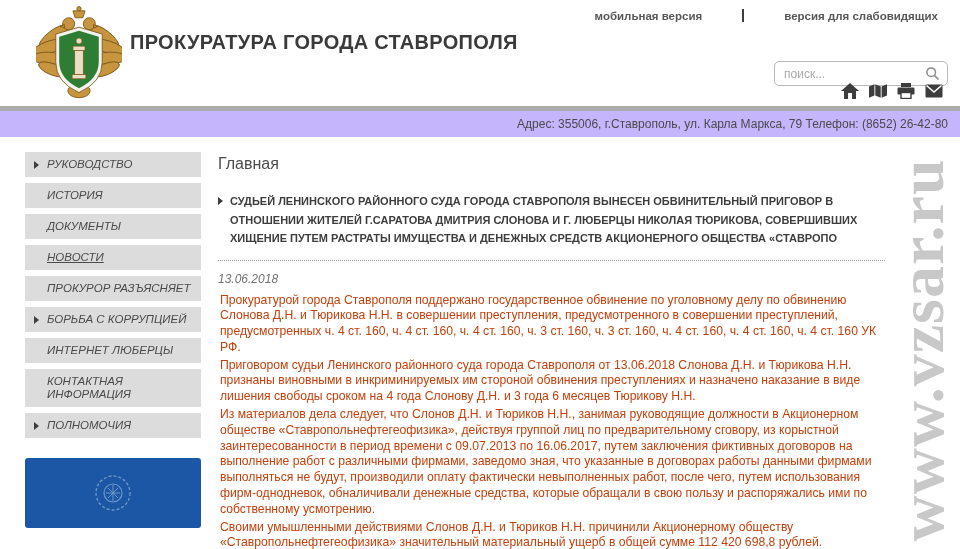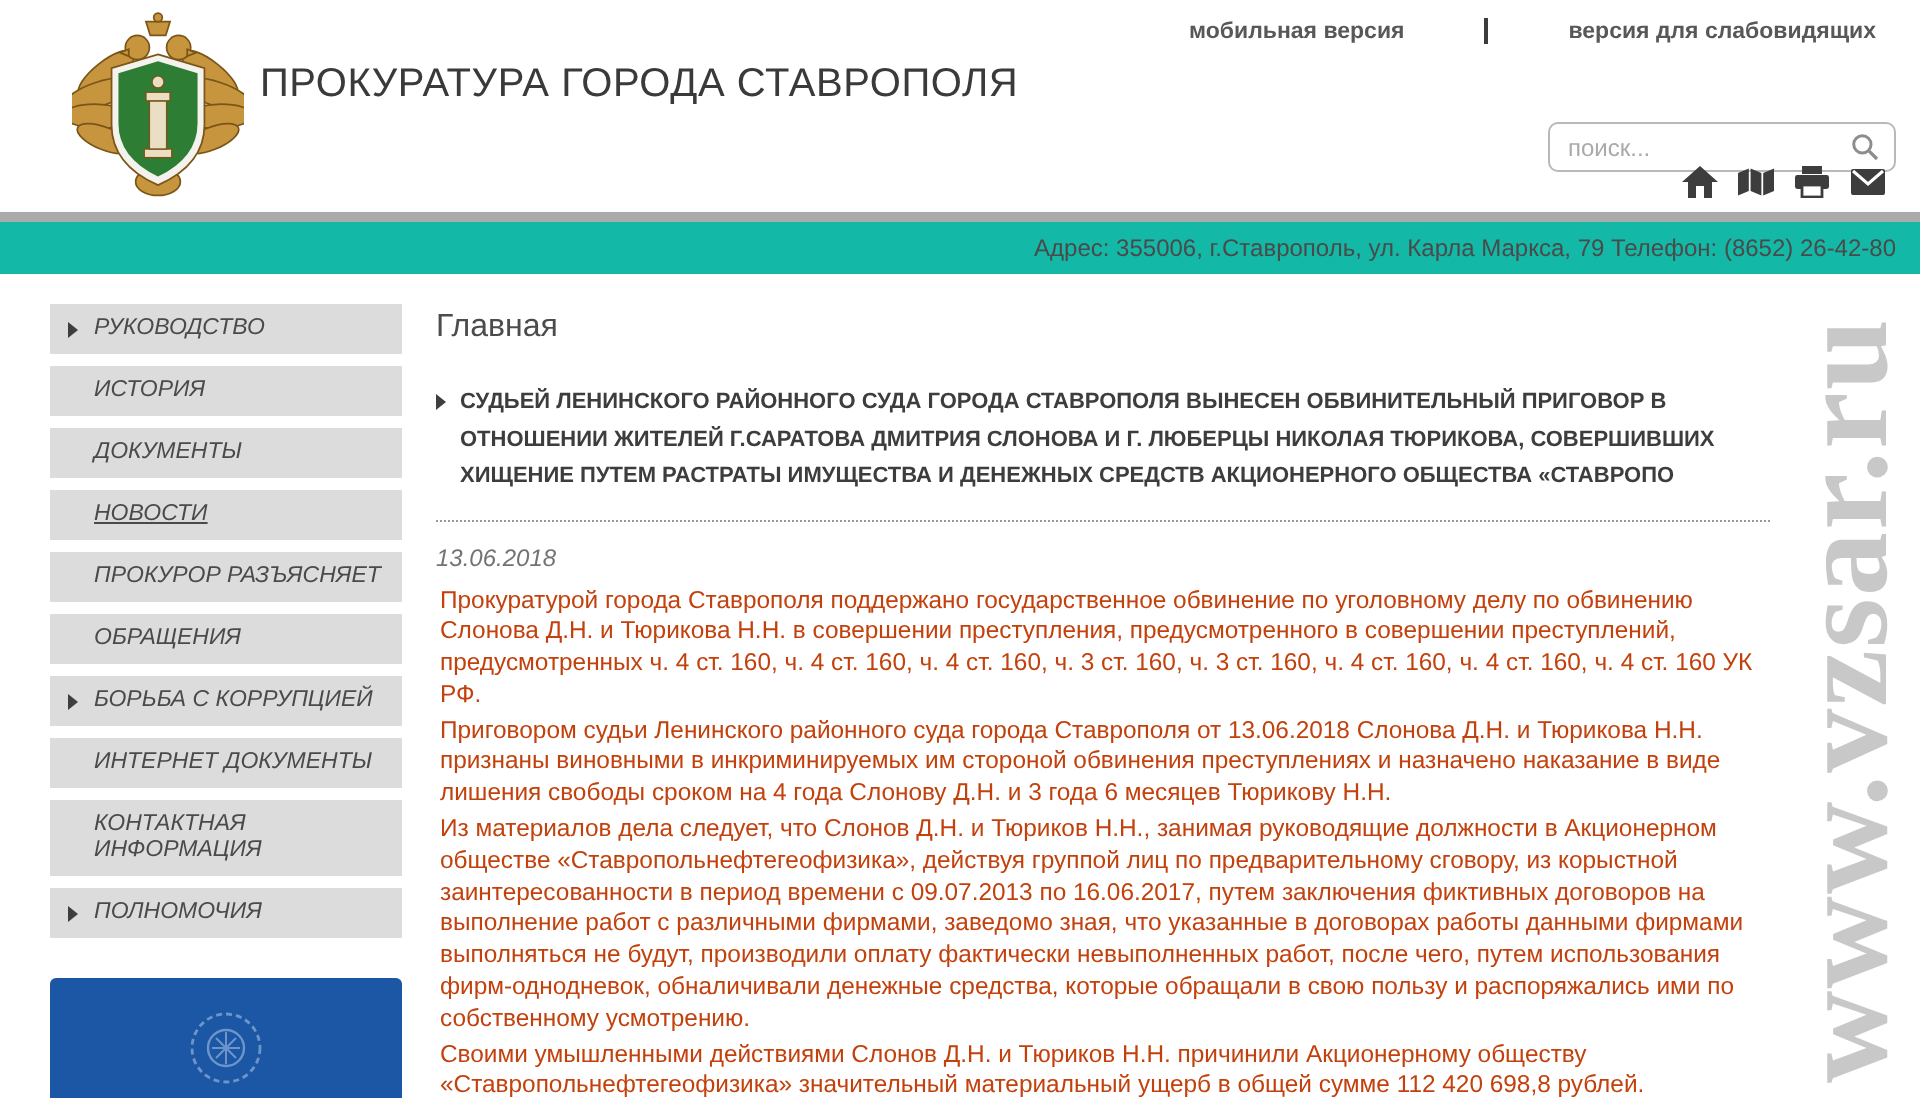--- a/index.html
+++ b/index.html
@@ -5,33 +5,33 @@
   * { box-sizing: border-box; margin: 0; padding: 0; }
   html,body { background:#888; }
   .page {
     position: relative; width: 960px; height: 549px; margin: 0 auto;
     background: #fff; overflow: hidden;
     font-family: "Liberation Sans", sans-serif; color: #333;
   }
   
   .header { position:absolute; top:0; left:0; right:0; height:106px; background:#fff; }
   .emblem { position:absolute; left:36px; top:3px; width:86px; height:100px; }
-  .site-title { position:absolute; left:130px; top:31px; font-size:20px; font-weight:normal; color:#3a3a3a; letter-spacing:.3px; white-space:nowrap; }
+  .site-title { position:absolute; left:130px; top:31px; font-size:20px; font-weight:bold; color:#3a3a3a; letter-spacing:.3px; white-space:nowrap; }
   .top-links { position:absolute; top:9px; right:22px; display:flex; align-items:center; gap:40px; font-size:11.5px; font-weight:bold; color:#585858; }
   .top-links a { color:#585858; text-decoration:none; cursor:pointer; }
   .top-sep { width:2px; height:13px; background:#3c3c3c; }
   .search-box { position:absolute; top:61px; right:12px; width:174px; height:25px; border:1px solid #b9b9b9; border-radius:5px; background:#fff; display:flex; align-items:center; }
   .search-box input { flex:1; border:none; outline:none; background:transparent; font-family:"Liberation Sans",sans-serif; font-size:12px; color:#666; padding:0 4px 0 9px; min-width:0; }
   .search-box input::placeholder { color:#aaa; }
   .search-box .mag { width:15px; height:15px; margin-right:7px; flex:0 0 auto; cursor:pointer; }
   .quick-icons { position:absolute; top:83px; right:17px; display:flex; gap:10px; align-items:center; }
   .quick-icons svg { width:18px; height:16px; display:block; cursor:pointer; }
   
   .strip { position:absolute; top:106px; left:0; right:0; height:5px; background:#ababab; }
-  .address-bar { position:absolute; top:111px; left:0; right:0; height:26px; background:#14b8a6; font-size:12px; color:#4a4a4a; line-height:26px; text-align:right; padding-right:12px; }
+  .address-bar { position:absolute; top:111px; left:0; right:0; height:26px; background:#c4b5fd; font-size:12px; color:#4a4a4a; line-height:26px; text-align:right; padding-right:12px; }
   
   .sidebar { position:absolute; left:25px; top:152px; width:176px; display:flex; flex-direction:column; gap:6px; }
   .menu-item { position:relative; background:#dcdcdc; color:#4a4a4a; font-size:11.5px; line-height:13px; padding:6px 6px 6px 22px; cursor:pointer;font-style:italic; }
   .menu-item .tri { position:absolute; left:9px; top:9px; width:0; height:0; border-left:5px solid #3e3e3e; border-top:4px solid transparent; border-bottom:4px solid transparent; }
   .menu-item.active .mi-label { text-decoration:underline; }
   .banner { margin-top:14px; width:176px; height:70px; background:#1c57a5; border-radius:3px; position:relative; cursor:pointer; }
   .banner svg { position:absolute; left:50%; top:12px; transform:translateX(-50%); opacity:.45; }
   
   .main { position:absolute; left:218px; top:155px; width:667px; }
   .breadcrumb { font-size:16px; color:#4c4c4c; }
@@ -135,28 +135,25 @@
     <div class="menu-item">
       <span class="mi-label">ДОКУМЕНТЫ</span>
     </div>
     <div class="menu-item active">
       <span class="mi-label">НОВОСТИ</span>
     </div>
     <div class="menu-item">
       <span class="mi-label">ПРОКУРОР РАЗЪЯСНЯЕТ</span>
     </div>
     <div class="menu-item">
-      <span class="mi-label">ОБРАЩЕНИЯ</span>
-    </div>
-    <div class="menu-item">
       <span class="tri"></span>
       <span class="mi-label">БОРЬБА С КОРРУПЦИЕЙ</span>
     </div>
     <div class="menu-item">
-      <span class="mi-label">ИНТЕРНЕТ ДОКУМЕНТЫ</span>
+      <span class="mi-label">ИНТЕРНЕТ ЛЮБЕРЦЫ</span>
     </div>
     <div class="menu-item">
       <span class="mi-label">КОНТАКТНАЯ ИНФОРМАЦИЯ</span>
     </div>
     <div class="menu-item">
       <span class="tri"></span>
       <span class="mi-label">ПОЛНОМОЧИЯ</span>
     </div>
 
     <div class="banner">

